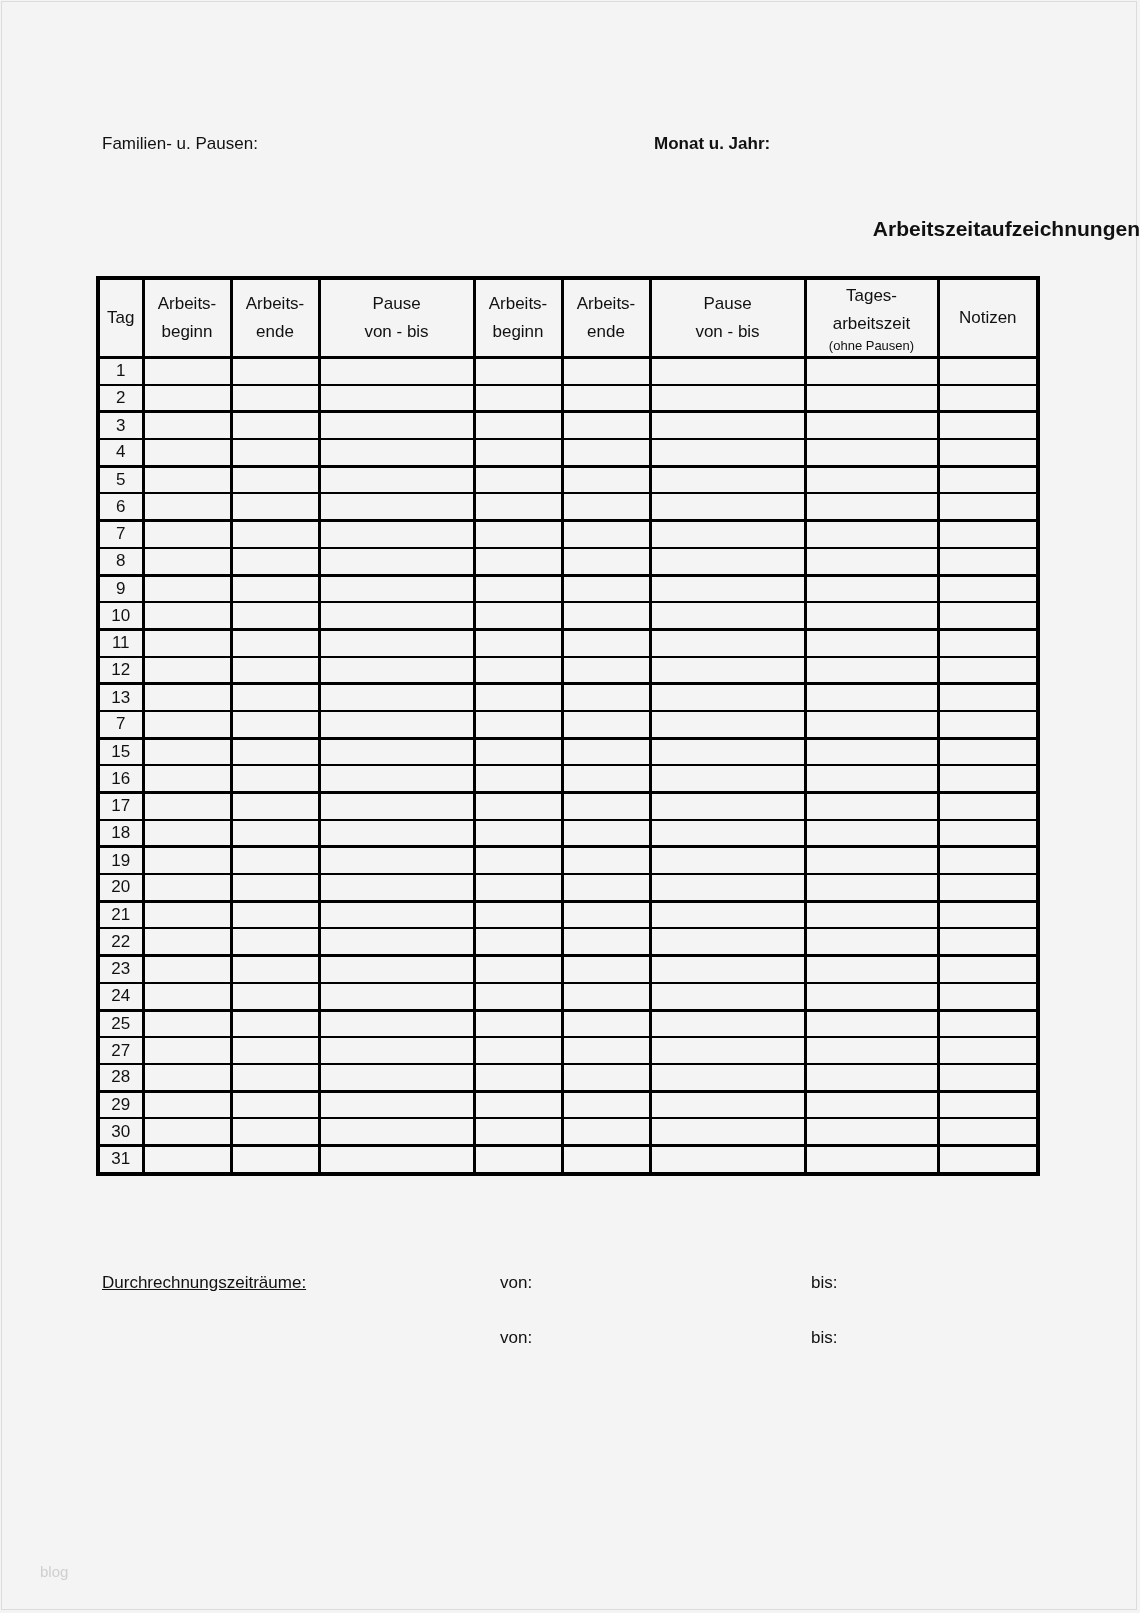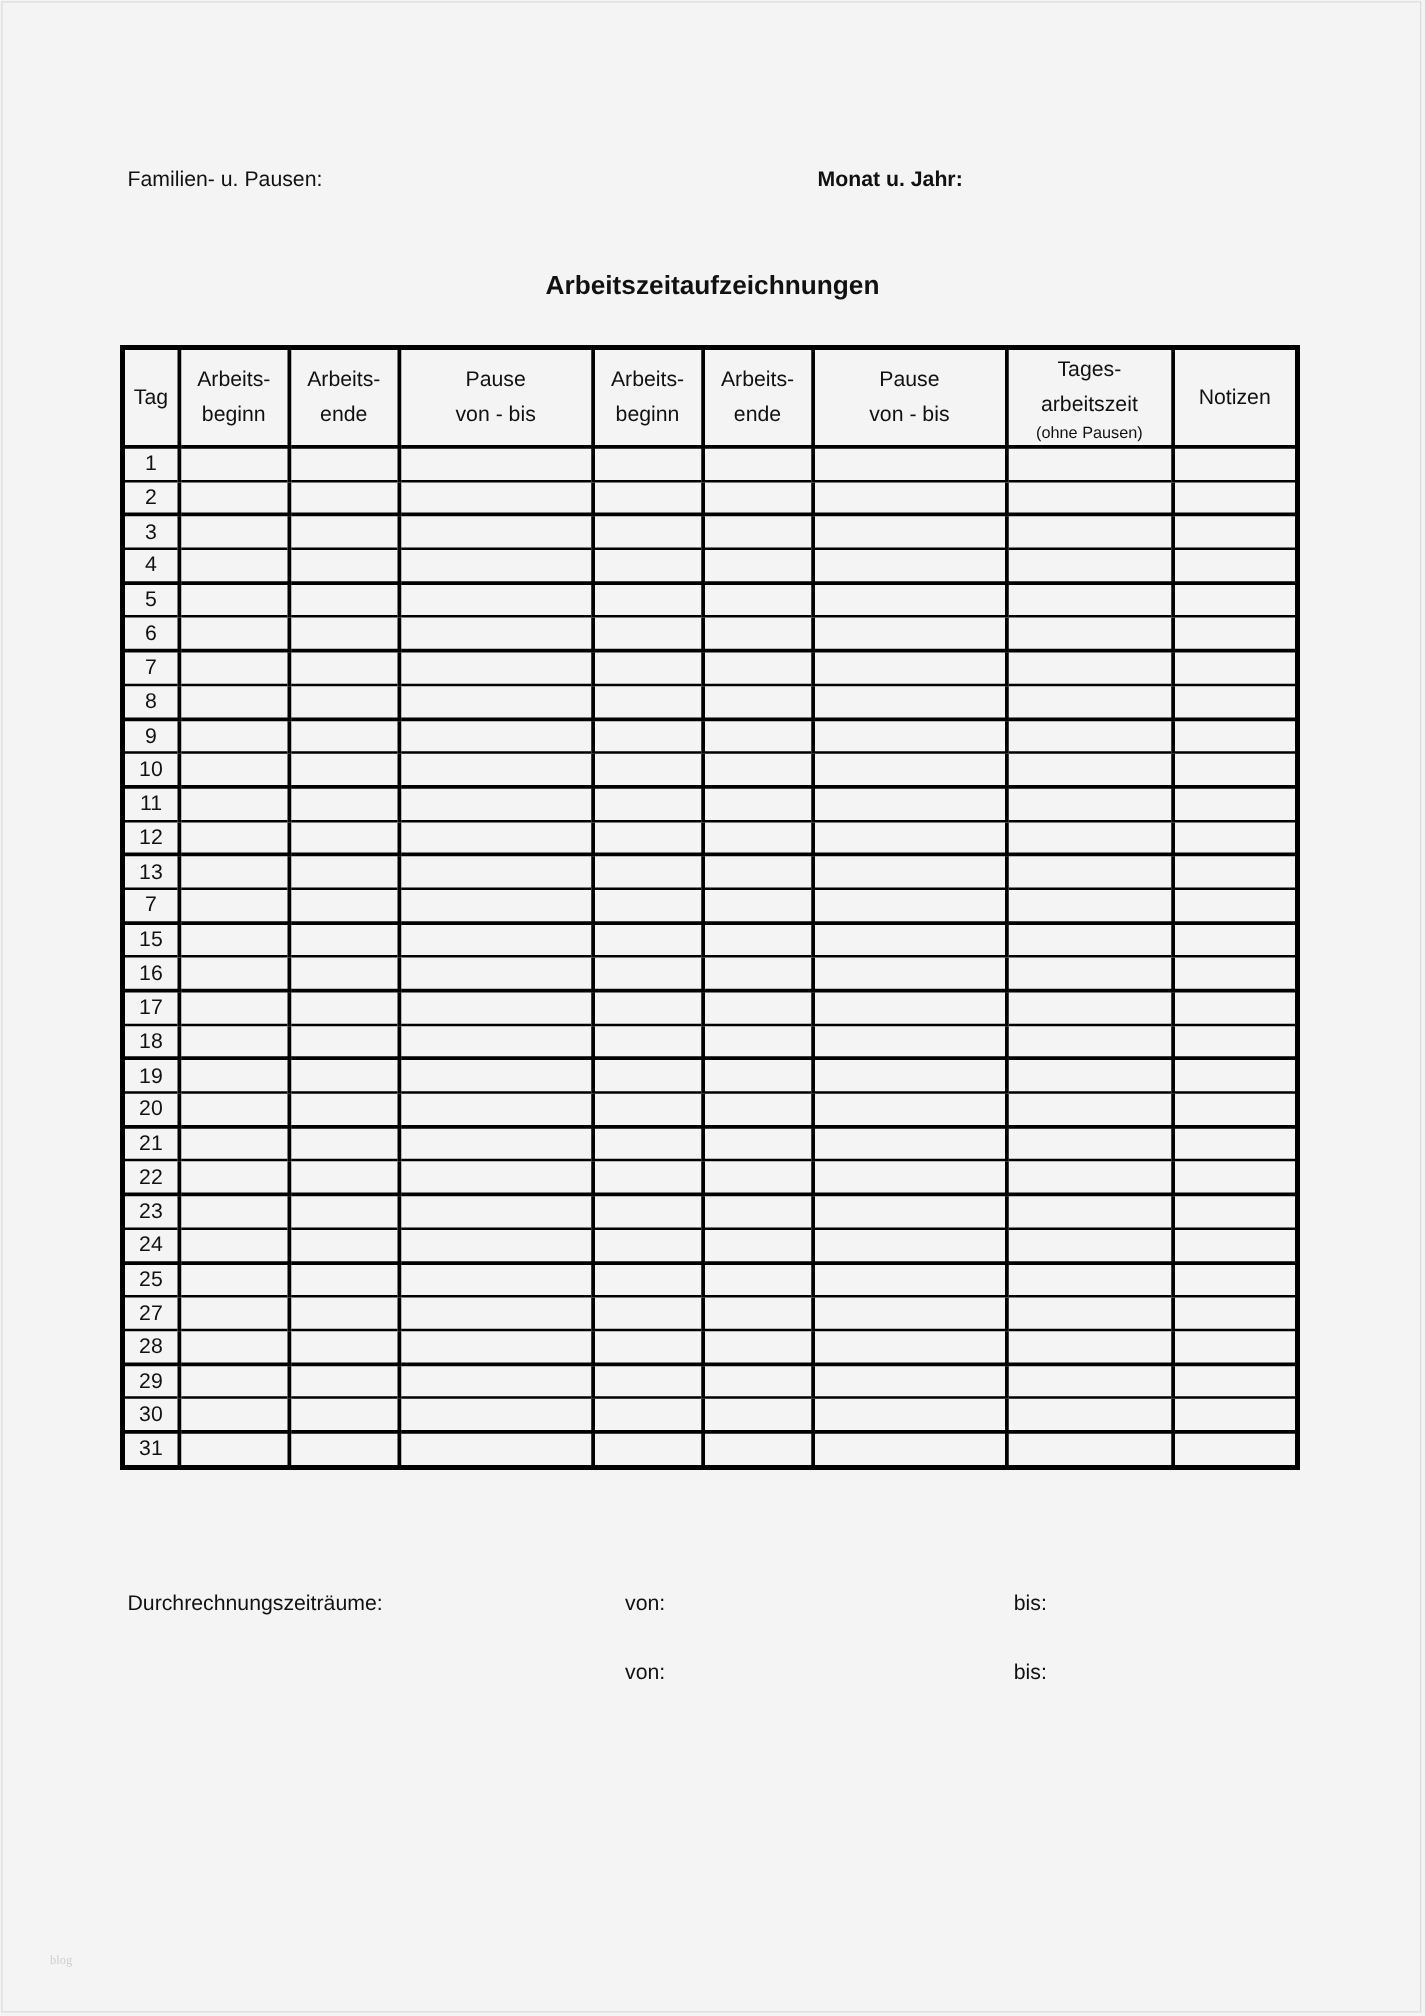--- a/index.html
+++ b/index.html
@@ -11,21 +11,21 @@
     position: relative;
     overflow: hidden;
   }
   .page-frame {
     position: absolute; left: 1px; top: 1px; right: 3px; bottom: 3px;
     border: 1px solid #dcdcdc;
   }
   .label { position: absolute; font-size: 17px; white-space: nowrap; }
   .title {
     position: absolute; top: 217px; left: 0; width: 1140px;
-    text-align: center; font-size: 21px; font-weight: bold;
+    text-align: right; font-size: 21px; font-weight: bold;
   }
   table.grid {
     position: absolute; left: 96px; top: 276px;
     width: 943px; border-collapse: collapse;
     border: 4px solid #000;
     table-layout: fixed;
   }
   table.grid th, table.grid td {
     border-left: 3px solid #000; border-right: 3px solid #000;
     padding: 0; text-align: center; font-weight: normal;
@@ -33,21 +33,21 @@
   table.grid th {
     height: 76px; font-size: 17px; line-height: 28px;
     border-bottom: 3px solid #000; vertical-align: middle;
   }
   table.grid th .small { font-size: 13px; line-height: 16px; display: block; }
   table.grid td { height: 24.7px; font-size: 17px; line-height: 20px; }
   table.grid tr.row-odd td { border-bottom: 2px solid #000; }
   table.grid tr.row-even td { border-bottom: 3px solid #000; }
   .watermark {
     position: absolute; left: 40px; top: 1563px;
-    font-size: 10px; color: #cfcfcf; font-family: Liberation Serif, serif;
+    font-size: 15px; color: #cfcfcf;
   }
 </style>
 </head>
 <body>
 
 <div class="page-frame"></div>
 
 <div class="label" style="left:102px; top:134px;">Familien- u. Pausen:</div>
 <div class="label" style="left:654px; top:134px;font-weight:bold;">Monat u. Jahr:</div>
 
@@ -431,19 +431,19 @@
         <td></td>
         <td></td>
         <td></td>
         <td></td>
         <td></td>
         <td></td>
       </tr>
     </tbody>
 </table>
 
-<div class="label" style="left:102px; top:1273px;">Durchrechnungszeiträume:</div>
+<div class="label" style="left:102px; top:1273px;text-decoration:underline;">Durchrechnungszeiträume:</div>
 <div class="label" style="left:500px; top:1273px;">von:</div>
 <div class="label" style="left:811px; top:1273px;">bis:</div>
 <div class="label" style="left:500px; top:1328px;">von:</div>
 <div class="label" style="left:811px; top:1328px;">bis:</div>
 
 <div class="watermark">blog</div>
 
 </body></html>

